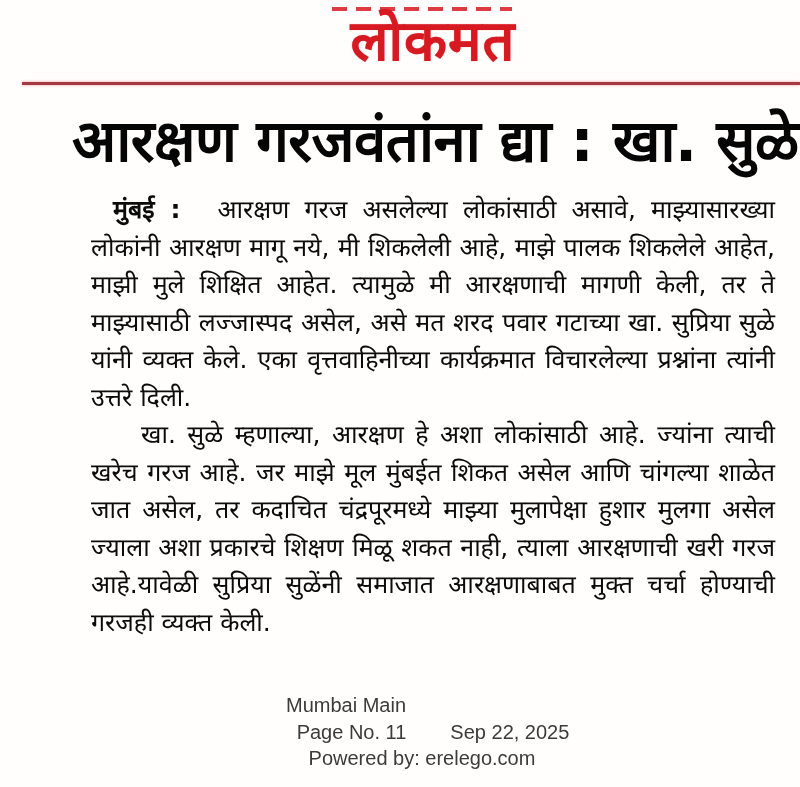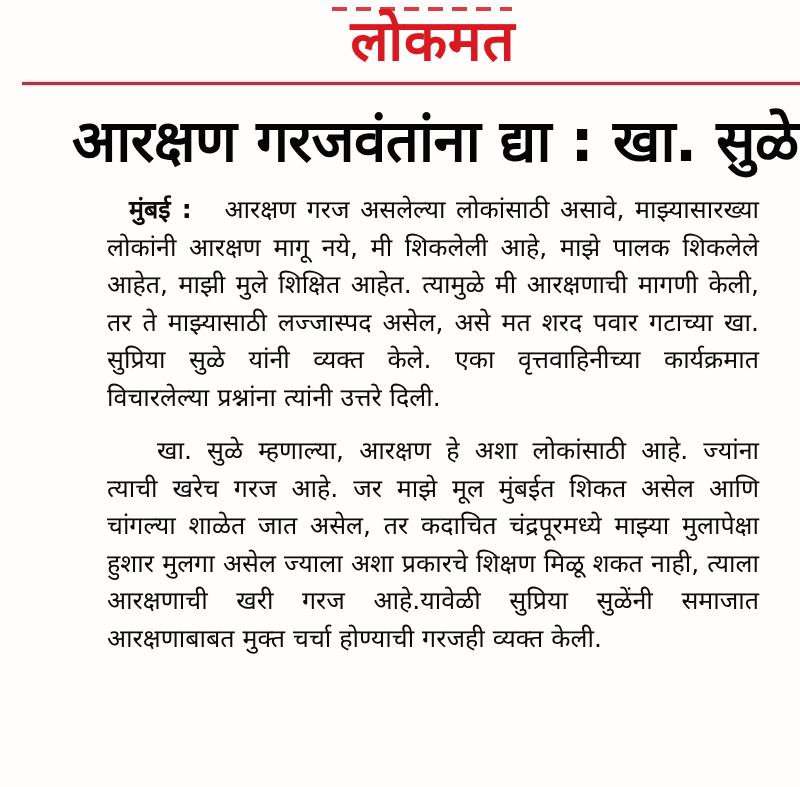--- a/index.html
+++ b/index.html
@@ -61,21 +61,21 @@
     white-space: nowrap;
     letter-spacing: -0.5px;
   }
   .body-copy {
     margin: 16px 25px 0 25px;
     font-size: 25px;
     line-height: 37.5px;
     text-align: justify;
     color: #0b0b0b;
   }
-  .para { margin: 16px; }
+  .para { margin: 0; }
   .para.indent { text-indent: 50px; }
   .dateline { font-weight: 800; }
 
   
   .footer {
     position: absolute;
     left: 0;
     right: 0;
     top: 692px;
     text-align: center;
@@ -101,14 +101,21 @@
   <h1 class="headline">आरक्षण गरजवंतांना द्या : खा. सुळे</h1>
 
   <div class="body-copy">
     <p class="para">
       <strong class="dateline">मुंबई :</strong>
       <span>आरक्षण गरज असलेल्या लोकांसाठी असावे, माझ्यासारख्या लोकांनी आरक्षण मागू नये, मी शिकलेली आहे, माझे पालक शिकलेले आहेत, माझी मुले शिक्षित आहेत. त्यामुळे मी आरक्षणाची मागणी केली, तर ते माझ्यासाठी लज्जास्पद असेल, असे मत शरद पवार गटाच्या खा. सुप्रिया सुळे यांनी व्यक्त केले. एका वृत्तवाहिनीच्या कार्यक्रमात विचारलेल्या प्रश्नांना त्यांनी उत्तरे दिली.</span>
     </p>
     <p class="para indent">खा. सुळे म्हणाल्या, आरक्षण हे अशा लोकांसाठी आहे. ज्यांना त्याची खरेच गरज आहे. जर माझे मूल मुंबईत शिकत असेल आणि चांगल्या शाळेत जात असेल, तर कदाचित चंद्रपूरमध्ये माझ्या मुलापेक्षा हुशार मुलगा असेल ज्याला अशा प्रकारचे शिक्षण मिळू शकत नाही, त्याला आरक्षणाची खरी गरज आहे.यावेळी सुप्रिया सुळेंनी समाजात आरक्षणाबाबत मुक्त चर्चा होण्याची गरजही व्यक्त केली.</p>
   </div>
 
+  <footer class="footer">
+    <div class="edition">Mumbai Main</div>
+    <div class="pageinfo">
+      <span>Page No. 11</span><span class="gap"></span><span>Sep 22, 2025</span>
+    </div>
+    <div class="powered">Powered by: erelego.com</div>
+  </footer>
 
 </div>
 
 </body></html>

